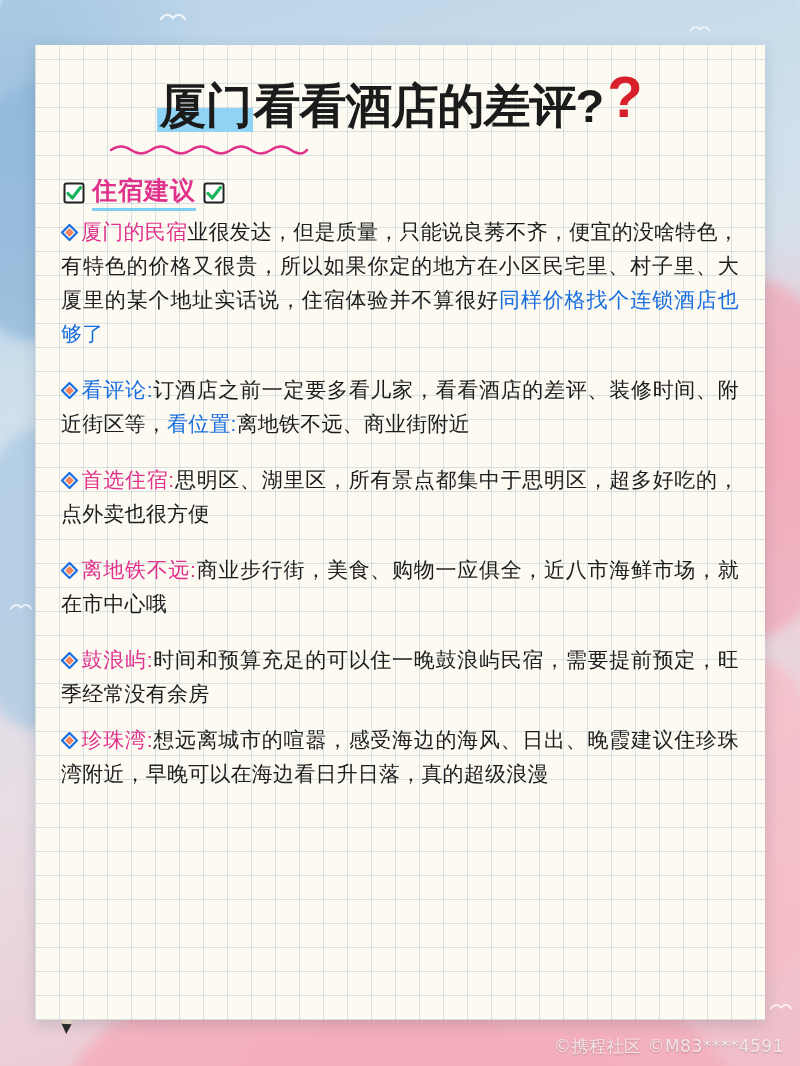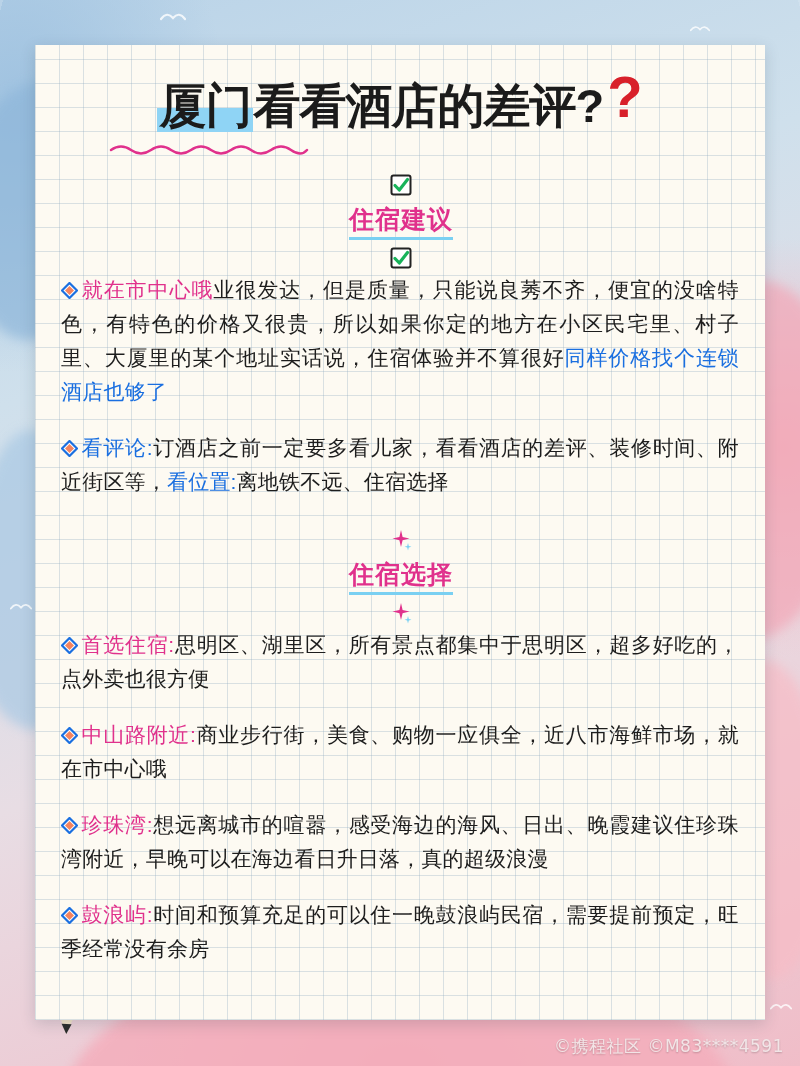--- a/index.html
+++ b/index.html
@@ -121,21 +121,20 @@
     height: 14px;
     margin: 2px 0 0 48px;
   }
 
   
   .section-head {
     display: flex;
     align-items: center;
     gap: 7px;
     margin: 14px 0 4px 2px;
-    flex-direction: column;
   }
   .section-head .sh-text {
     font-size: 25px;
     font-weight: bold;
     color: #e0318c;
     letter-spacing: 1px;
   }
   .section-head .sh-text.underlined {
     border-bottom: 3px solid #7ad0f2;
     padding-bottom: 1px;
@@ -257,82 +256,67 @@
           </svg>
       </span>
     </div>
 
     <p class="para gap">
       <span class="bullet">
         <svg viewBox="0 0 17 17">
             <polygon points="8.5,1 16,8.5 8.5,16 1,8.5" fill="#ffffff" stroke="#1a6fe0" stroke-width="2.2"></polygon>
             <polygon points="8.5,4 13,8.5 8.5,13 4,8.5" fill="#f4845f"></polygon>
           </svg>
-      </span><span class="kw-pink">就在市中心哦</span><span class="kw-black">业很发达，但是质量，只能说良莠不齐，便宜的没啥特色，有特色的价格又很贵，所以如果你定的地方在小区民宅里、村子里、大厦里的某个地址实话说，住宿体验并不算很好</span><span class="kw-blue">同样价格找个连锁酒店也够了</span>
-    </p>
-
-    <p class="para gap">
-      <span class="bullet">
-        <svg viewBox="0 0 17 17">
-            <polygon points="8.5,1 16,8.5 8.5,16 1,8.5" fill="#ffffff" stroke="#1a6fe0" stroke-width="2.2"></polygon>
-            <polygon points="8.5,4 13,8.5 8.5,13 4,8.5" fill="#f4845f"></polygon>
-          </svg>
-      </span><span class="kw-blue">看评论:</span><span class="kw-black">订酒店之前一定要多看儿家，看看酒店的差评、装修时间、附近街区等，</span><span class="kw-blue">看位置:</span><span class="kw-black">离地铁不远、住宿选择</span>
+      </span><span class="kw-pink">厦门的民宿</span><span class="kw-black">业很发达，但是质量，只能说良莠不齐，便宜的没啥特色，有特色的价格又很贵，所以如果你定的地方在小区民宅里、村子里、大厦里的某个地址实话说，住宿体验并不算很好</span><span class="kw-blue">同样价格找个连锁酒店也够了</span>
+    </p>
+
+    <p class="para gap">
+      <span class="bullet">
+        <svg viewBox="0 0 17 17">
+            <polygon points="8.5,1 16,8.5 8.5,16 1,8.5" fill="#ffffff" stroke="#1a6fe0" stroke-width="2.2"></polygon>
+            <polygon points="8.5,4 13,8.5 8.5,13 4,8.5" fill="#f4845f"></polygon>
+          </svg>
+      </span><span class="kw-blue">看评论:</span><span class="kw-black">订酒店之前一定要多看儿家，看看酒店的差评、装修时间、附近街区等，</span><span class="kw-blue">看位置:</span><span class="kw-black">离地铁不远、商业街附近</span>
     </p>
 
 
     
-    <div class="section-head" style="margin-top:30px;">
-      <span class="sparkle">
-        <svg viewBox="0 0 22 22">
-            <path d="M11 1 L12.6 8 L19.5 9.6 L12.6 11.2 L11 18 L9.4 11.2 L2.5 9.6 L9.4 8 Z" fill="#e0318c"></path>
-            <path d="M18 14 L18.8 17 L21.5 17.8 L18.8 18.6 L18 21.5 L17.2 18.6 L14.5 17.8 L17.2 17 Z" fill="#7ad0f2"></path>
-          </svg>
-      </span>
-      <span class="sh-text underlined">住宿选择</span>
-      <span class="sparkle">
-        <svg viewBox="0 0 22 22">
-            <path d="M11 1 L12.6 8 L19.5 9.6 L12.6 11.2 L11 18 L9.4 11.2 L2.5 9.6 L9.4 8 Z" fill="#e0318c"></path>
-            <path d="M18 14 L18.8 17 L21.5 17.8 L18.8 18.6 L18 21.5 L17.2 18.6 L14.5 17.8 L17.2 17 Z" fill="#7ad0f2"></path>
-          </svg>
-      </span>
-    </div>
 
     <p class="para gap">
       <span class="bullet">
         <svg viewBox="0 0 17 17">
             <polygon points="8.5,1 16,8.5 8.5,16 1,8.5" fill="#ffffff" stroke="#1a6fe0" stroke-width="2.2"></polygon>
             <polygon points="8.5,4 13,8.5 8.5,13 4,8.5" fill="#f4845f"></polygon>
           </svg>
       </span><span class="kw-pink">首选住宿:</span><span class="kw-black">思明区、湖里区，所有景点都集中于思明区，超多好吃的，点外卖也很方便</span>
     </p>
 
     <p class="para gap">
       <span class="bullet">
         <svg viewBox="0 0 17 17">
             <polygon points="8.5,1 16,8.5 8.5,16 1,8.5" fill="#ffffff" stroke="#1a6fe0" stroke-width="2.2"></polygon>
             <polygon points="8.5,4 13,8.5 8.5,13 4,8.5" fill="#f4845f"></polygon>
           </svg>
-      </span><span class="kw-pink">中山路附近:</span><span class="kw-black">商业步行街，美食、购物一应俱全，近八市海鲜市场，就在市中心哦</span>
+      </span><span class="kw-pink">离地铁不远:</span><span class="kw-black">商业步行街，美食、购物一应俱全，近八市海鲜市场，就在市中心哦</span>
+    </p>
+
+    <p class="para">
+      <span class="bullet">
+        <svg viewBox="0 0 17 17">
+            <polygon points="8.5,1 16,8.5 8.5,16 1,8.5" fill="#ffffff" stroke="#1a6fe0" stroke-width="2.2"></polygon>
+            <polygon points="8.5,4 13,8.5 8.5,13 4,8.5" fill="#f4845f"></polygon>
+          </svg>
+      </span><span class="kw-pink">鼓浪屿:</span><span class="kw-black">时间和预算充足的可以住一晚鼓浪屿民宿，需要提前预定，旺季经常没有余房</span>
     </p>
 
     <p class="para gap">
       <span class="bullet">
         <svg viewBox="0 0 17 17">
             <polygon points="8.5,1 16,8.5 8.5,16 1,8.5" fill="#ffffff" stroke="#1a6fe0" stroke-width="2.2"></polygon>
             <polygon points="8.5,4 13,8.5 8.5,13 4,8.5" fill="#f4845f"></polygon>
           </svg>
       </span><span class="kw-pink">珍珠湾:</span><span class="kw-black">想远离城市的喧嚣，感受海边的海风、日出、晚霞建议住珍珠湾附近，早晚可以在海边看日升日落，真的超级浪漫</span>
     </p>
 
-    <p class="para">
-      <span class="bullet">
-        <svg viewBox="0 0 17 17">
-            <polygon points="8.5,1 16,8.5 8.5,16 1,8.5" fill="#ffffff" stroke="#1a6fe0" stroke-width="2.2"></polygon>
-            <polygon points="8.5,4 13,8.5 8.5,13 4,8.5" fill="#f4845f"></polygon>
-          </svg>
-      </span><span class="kw-pink">鼓浪屿:</span><span class="kw-black">时间和预算充足的可以住一晚鼓浪屿民宿，需要提前预定，旺季经常没有余房</span>
-    </p>
-
   </div>
 </div>
 
 <div id="watermark">©携程社区 ©M83****4591</div>
 
 </body></html>

